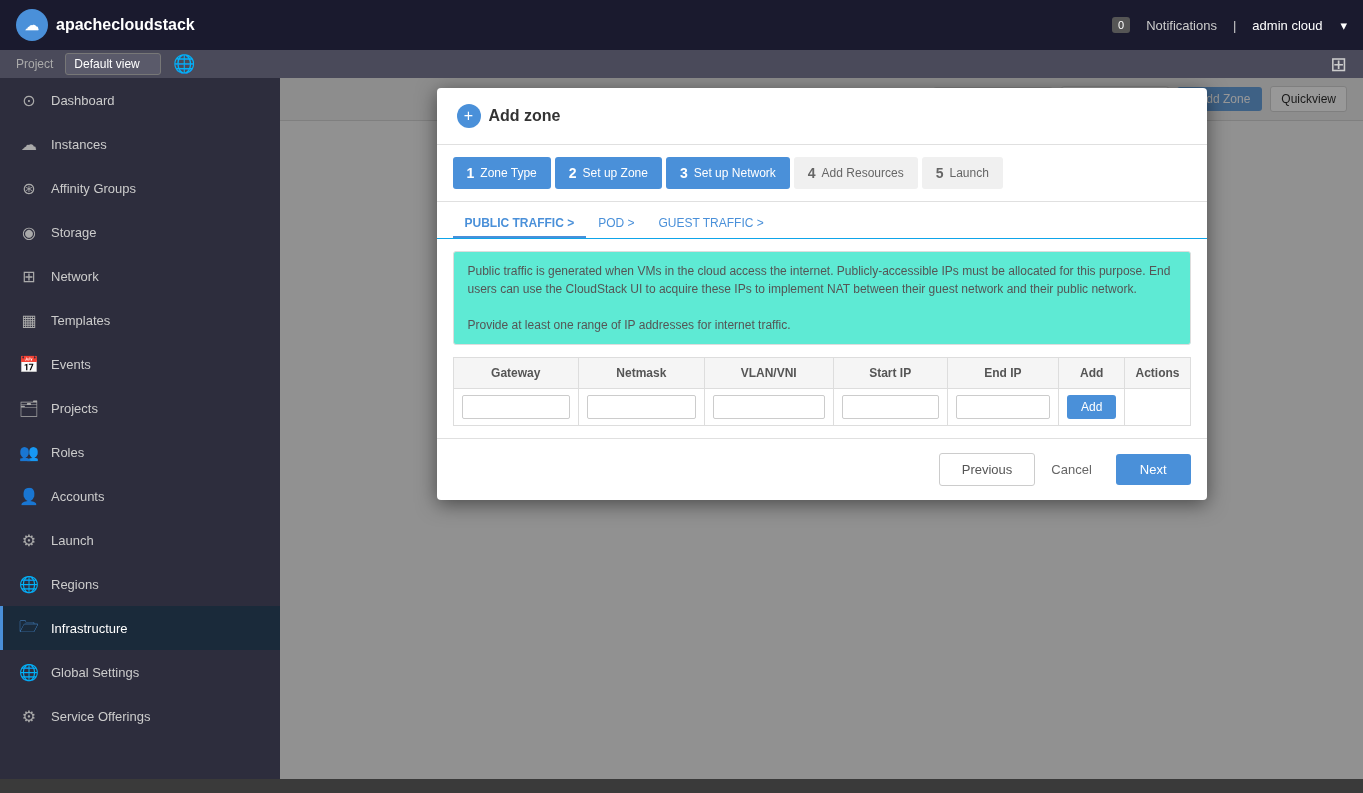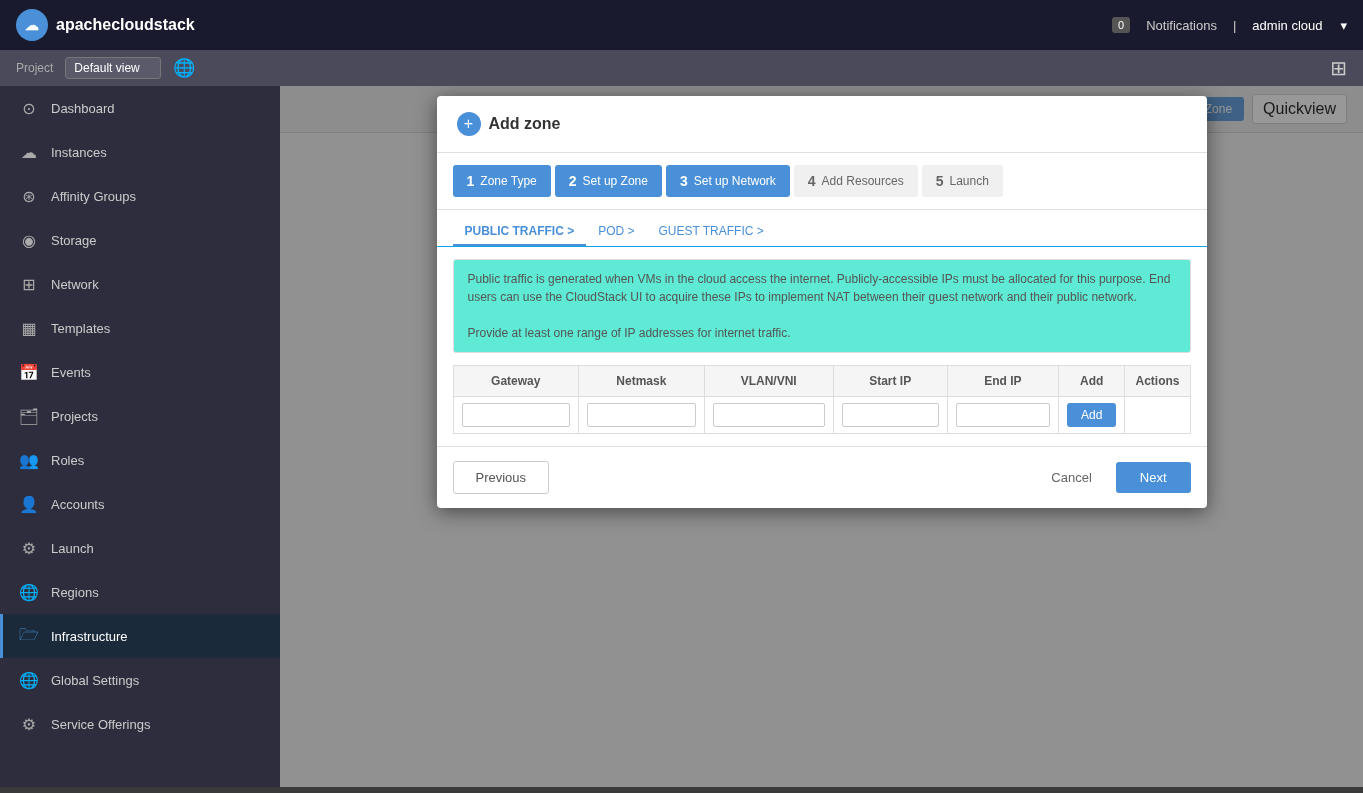--- a/index.html
+++ b/index.html
@@ -51,21 +51,21 @@
       display: flex;
       align-items: center;
       gap: 18px;
       color: white;
       cursor: pointer;
     }
 
     
     .subnav {
       background: #4a4a5a;
-      height: 36px;
+      height: 28px;
       display: flex;
       align-items: center;
       padding: 0 16px;
       gap: 12px;
     }
     .subnav-project {
       color: #aaa;
       font-size: 12px;
     }
     .subnav-select {
@@ -177,21 +177,21 @@
       border-radius: 3px;
       padding: 4px 8px;
       font-size: 12px;
       width: 120px;
     }
     .btn-quickview {
       background: white;
       border: 1px solid #ccc;
       border-radius: 3px;
       padding: 5px 10px;
-      font-size: 16px;
+      font-size: 12px;
       cursor: pointer;
     }
 
     
     .overlay-backdrop {
       position: absolute;
       top: 0; left: 0; right: 0; bottom: 0;
       background: rgba(50,50,50,0.5);
       display: flex;
       align-items: flex-start;
@@ -345,21 +345,21 @@
       cursor: pointer;
     }
     .data-row {
       background: #f9f9f9;
     }
 
     
     .modal-footer {
       display: flex;
       align-items: center;
-      justify-content: space-between;
+      justify-content: flex-end;
       padding: 14px 16px;
       border-top: 1px solid #e0e0e0;
       margin-top: 12px;
     }
     .btn-previous {
       background: white;
       border: 1px solid #ccc;
       border-radius: 3px;
       padding: 8px 22px;
       font-size: 13px;

